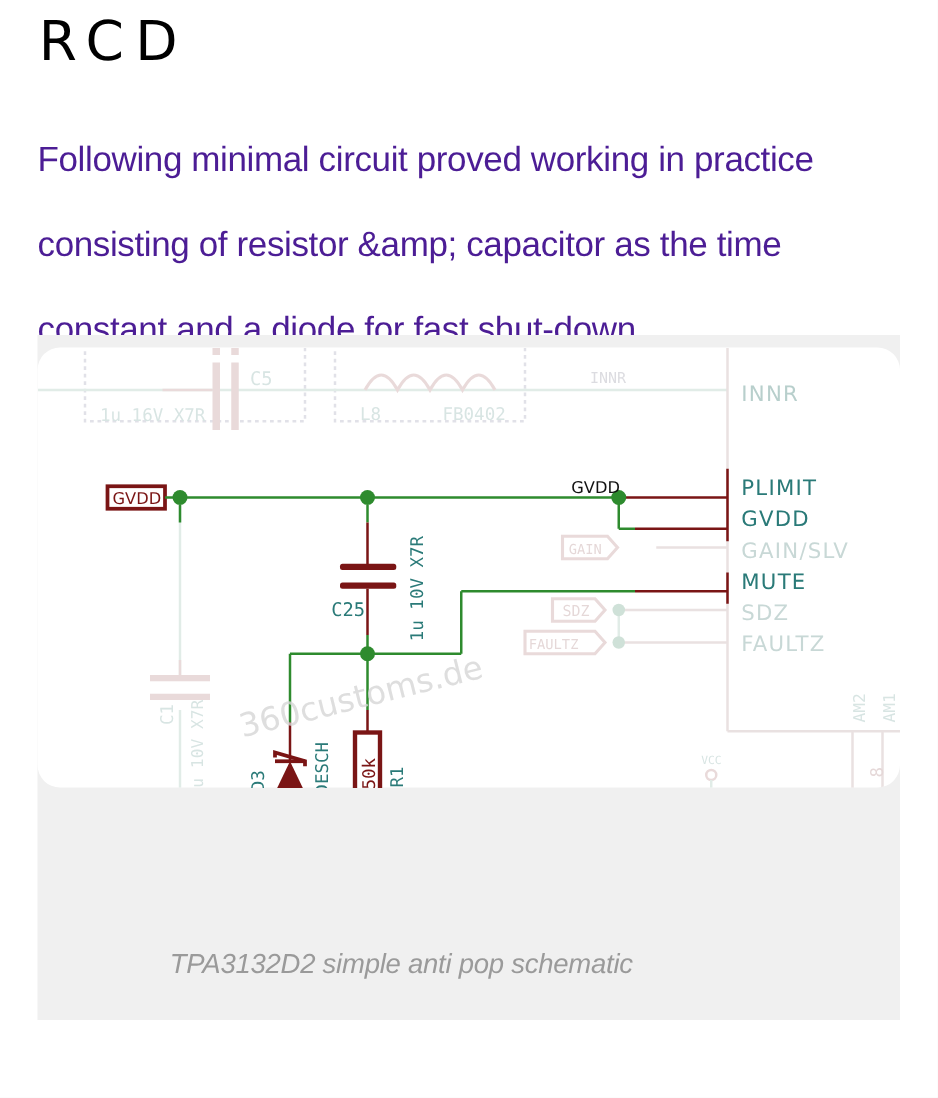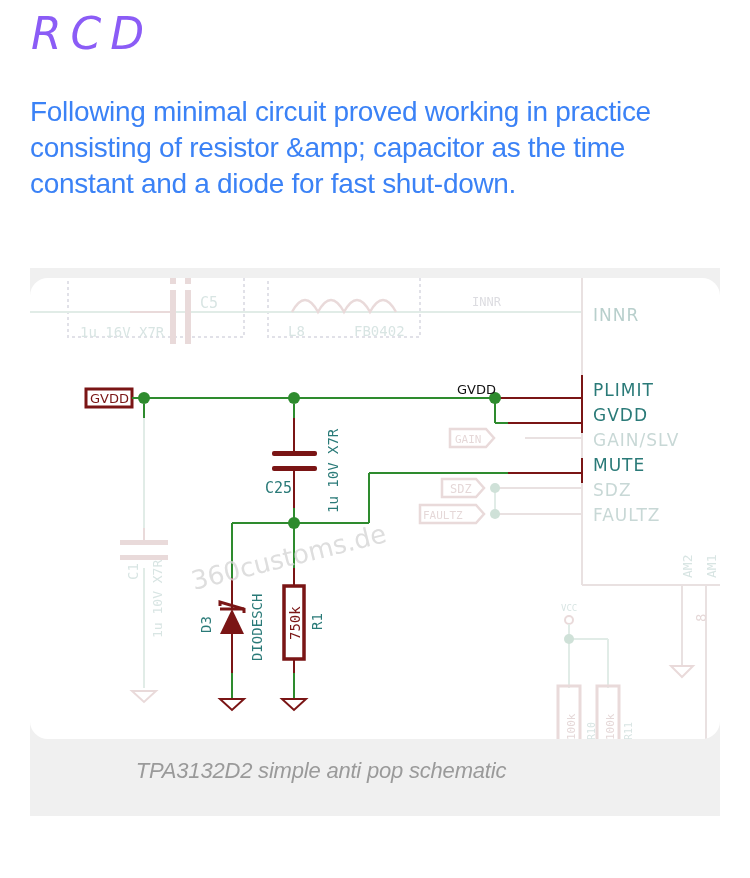--- a/index.html
+++ b/index.html
@@ -1,26 +1,26 @@
 <!DOCTYPE html>
 <html><head>
 <meta charset="utf-8">
 <style>
   html, body { margin:0; padding:0; background:#ffffff; }
   body { width:750px; height:878px; position:relative; overflow:hidden;
          font-family:"Liberation Sans", sans-serif; color:#555; }
   .heading { position:absolute; left:31px; top:8px; margin:0;
              font-family:"DejaVu Sans", sans-serif; font-weight:normal;
-             font-size:44px; letter-spacing:9px; color:#8b5cf6;font-style:italic; }
+             font-size:44px; letter-spacing:9px; color:#000000; }
   .para { position:absolute; left:30px; top:94px; width:700px; margin:0;
           font-family:"Liberation Sans", sans-serif; font-size:28px;
-          line-height:36px; color:#3b82f6; letter-spacing:-0.3px; font-weight:normal; }
+          line-height:68px; color:#4c1d95; letter-spacing:-0.3px; font-weight:normal; }
   .figure { position:absolute; left:30px; top:268px; width:690px; height:548px;
             background:#f0f0f0; margin:0; }
-  .figure .imgwrap { position:absolute; left:0; top:10px; width:690px; height:461px;
+  .figure .imgwrap { position:absolute; left:0; top:10px; width:690px; height:352px;
                      background:#fff; border-radius:18px; overflow:hidden; }
   .figure svg { display:block; }
   .caption { position:absolute; left:0; top:490px; width:582px; text-align:center;
              font-family:"Liberation Sans", sans-serif; font-style:italic;
              font-size:22px; color:#9a9a9a; letter-spacing:-0.2px; }
   .mono { font-family:"DejaVu Sans Mono", monospace; }
   .sans { font-family:"DejaVu Sans", sans-serif; }
 </style>
 </head>
 <body>

